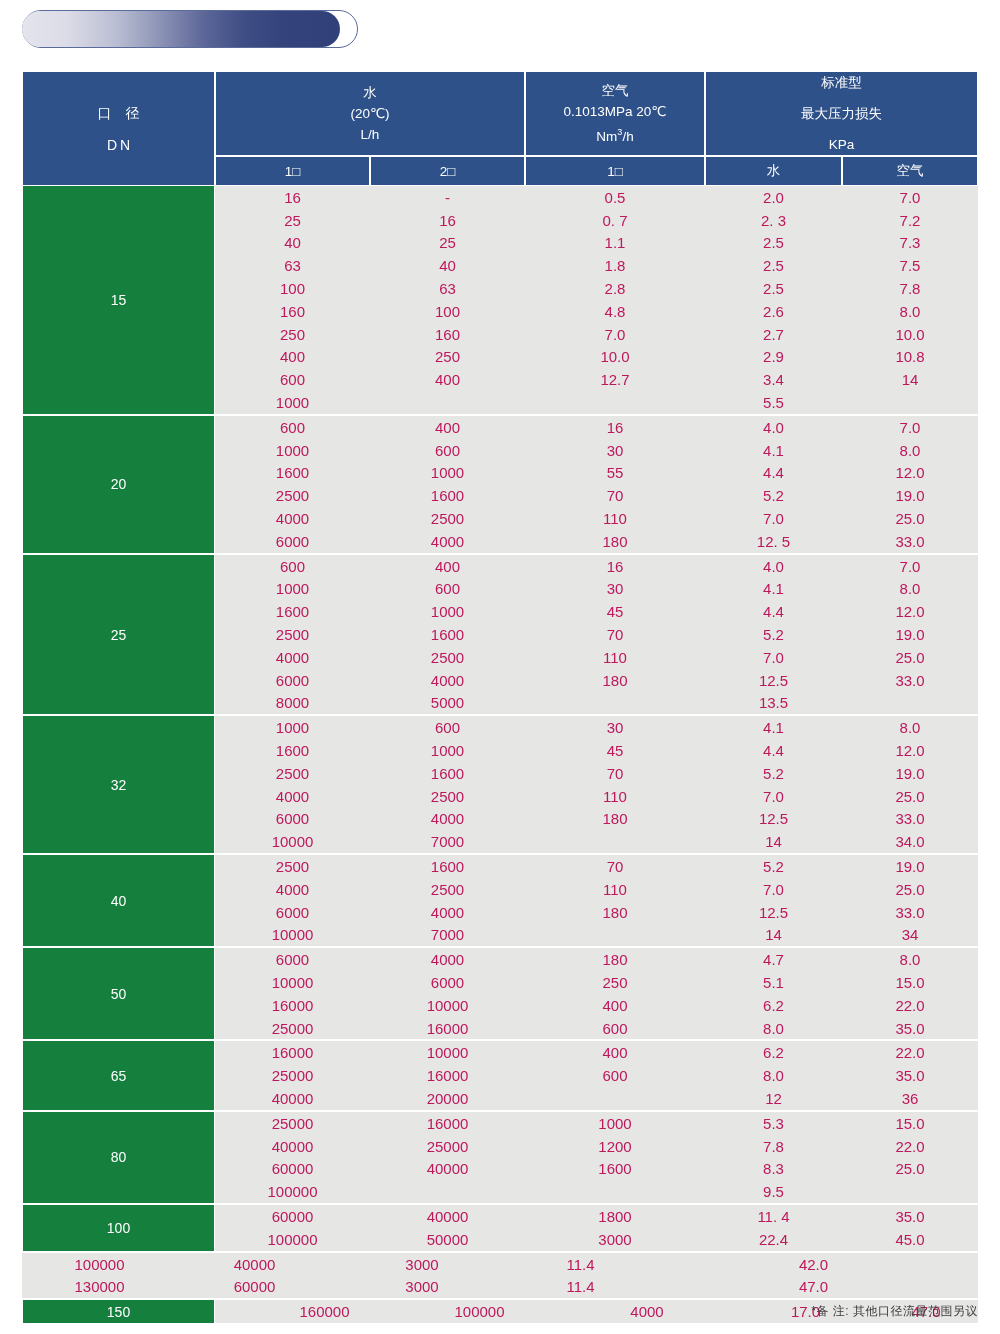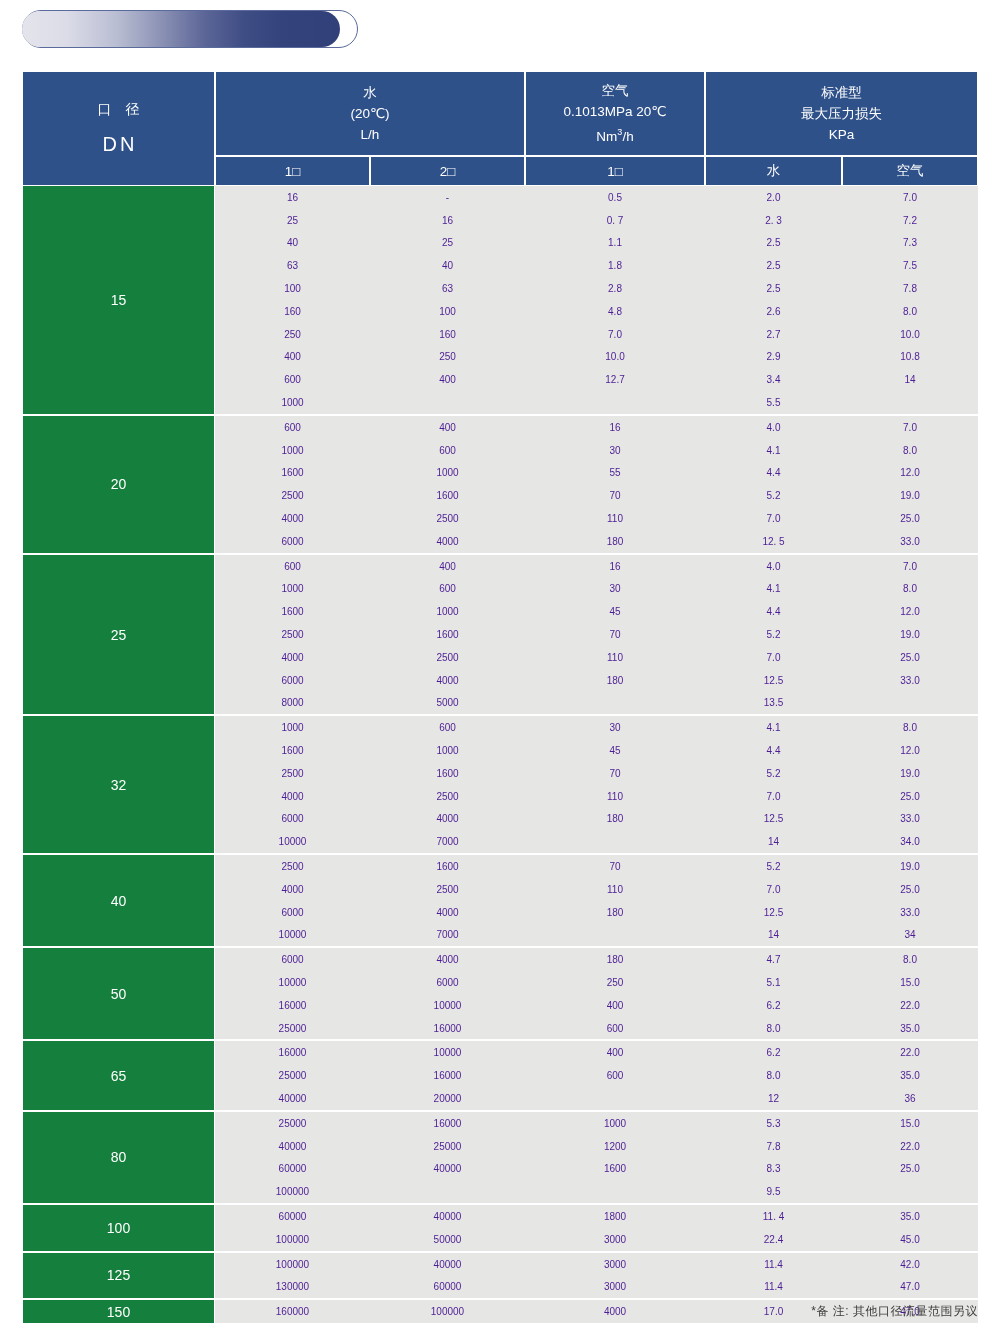--- a/index.html
+++ b/index.html
@@ -94,21 +94,21 @@
     align-items: center;
     justify-content: center;
     gap: 14px;
   }
   .th-dn .l1 {
     font-size: 14px;
     letter-spacing: 5px;
     padding-left: 5px;
   }
   .th-dn .l2 {
-    font-size: 20px;
+    font-size: 14px;
     letter-spacing: 3px;
     padding-left: 3px;
   }
   .th-right {
     flex: 1 1 auto;
     display: flex;
     flex-direction: column;
   }
   .th-groups {
     display: flex;
@@ -122,21 +122,21 @@
     display: flex;
     flex-direction: column;
     align-items: center;
     justify-content: center;
     font-size: 13.5px;
     line-height: 21px;
     text-align: center;
   }
   .th-group.g-water { flex: 0 0 310px; }
   .th-group.g-air   { flex: 0 0 180px; }
-  .th-group.g-press { flex: 1 1 auto; }
+  .th-group.g-press { flex: 1 1 auto; justify-content: space-between; }
   .th-subs {
     display: flex;
     height: 30px;
   }
   .th-sub {
     background: #2f5189;
     color: #ffffff;
     border: 1px solid #ffffff;
     box-sizing: border-box;
     display: flex;
@@ -151,21 +151,21 @@
   .th-sub.s5 { flex: 1 1 auto; }
 
   .tbody {
     width: 100%;
   }
   .block {
     display: flex;
     border-bottom: 2px solid #ffffff;
     background: #e6e6e4;
   }
-  .block:last-child { border-bottom: none; }
+  .block:last-child { border-bottom: none; gap: 32px; }
   .dn-cell {
     width: 193px;
     flex: 0 0 193px;
     background: #15803d;
     color: #ffffff;
     border-left: 1px solid #ffffff;
     border-right: 1px solid #ffffff;
     box-sizing: border-box;
     display: flex;
     align-items: center;
@@ -175,22 +175,22 @@
   .rows {
     flex: 1 1 auto;
     display: flex;
     flex-direction: column;
     background: #e6e6e4;
   }
   .row {
     display: flex;
     height: 22.8px;
     align-items: center;
-    font-size: 10px;
-    color: #4c1d95;
+    font-size: 15px;
+    color: #be185d;
   }
   .cell {
     text-align: center;
     box-sizing: border-box;
   }
   .c1 { flex: 0 0 155px; }
   .c2 { flex: 0 0 155px; }
   .c3 { flex: 0 0 180px; }
   .c4 { flex: 0 0 137px; }
   .c5 { flex: 1 1 auto; }
@@ -613,21 +613,20 @@
           <div class="row">
             <div class="cell c1">100000</div>
             <div class="cell c2">50000</div>
             <div class="cell c3">3000</div>
             <div class="cell c4">22.4</div>
             <div class="cell c5">45.0</div>
           </div>
         </div>
       </div>
       <div class="block">
-        <div class="dn-cell">125</div>
         <div class="rows">
           <div class="row">
             <div class="cell c1">100000</div>
             <div class="cell c2">40000</div>
             <div class="cell c3">3000</div>
             <div class="cell c4">11.4</div>
             <div class="cell c5">42.0</div>
           </div>
           <div class="row">
             <div class="cell c1">130000</div>

